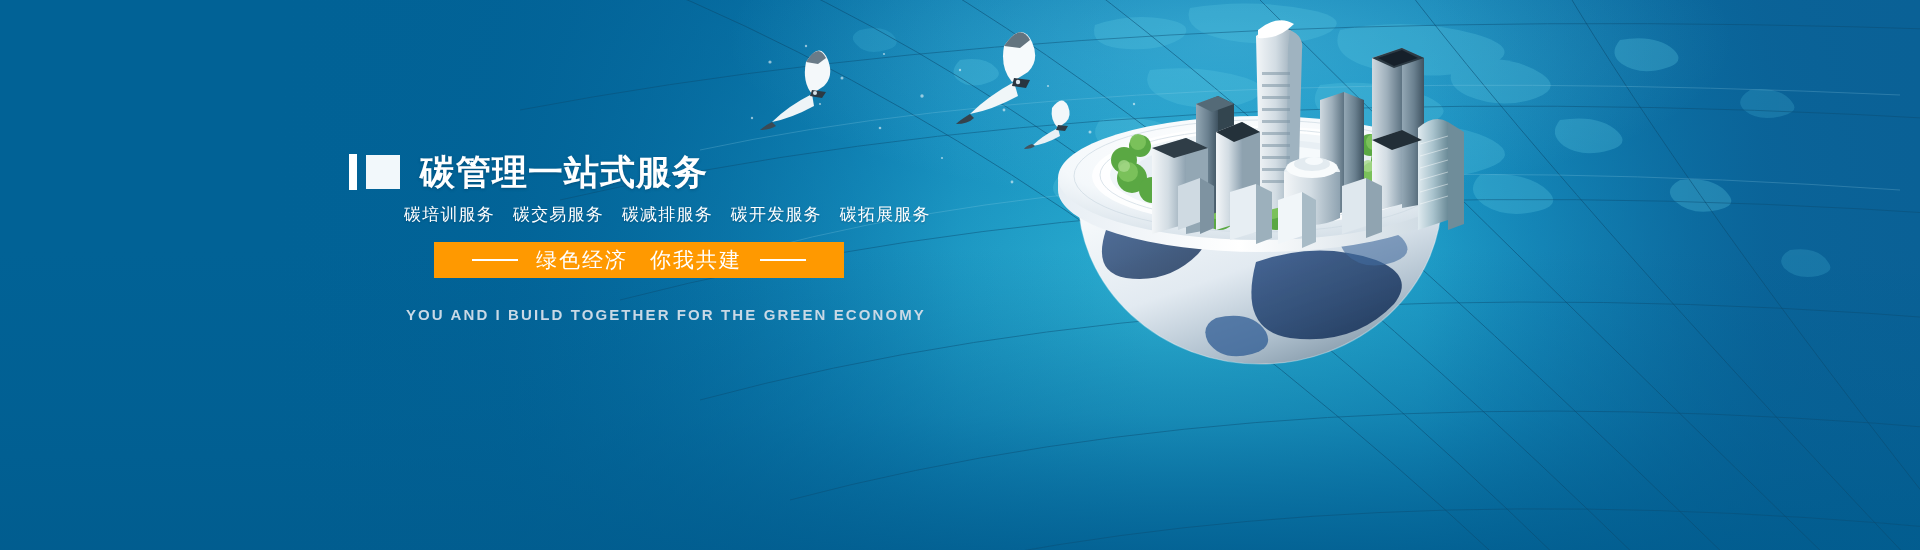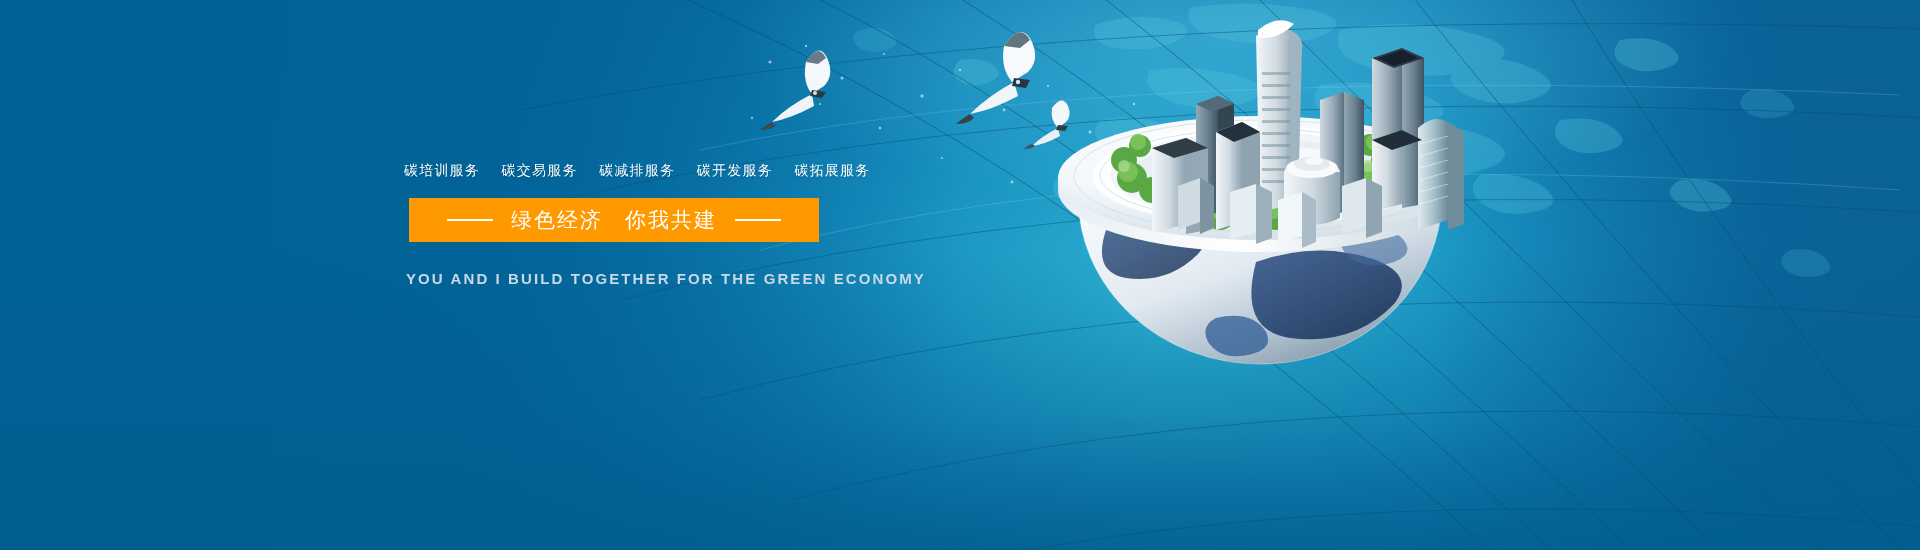--- a/index.html
+++ b/index.html
@@ -54,30 +54,29 @@
   .mark { display:flex; align-items:center; height:36px; }
   .mark .bar { width:8px; height:36px; background:#ffffff; }
   .mark .sq { width:34px; height:34px; background:#f2f8fb; margin-left:9px; }
   .title {
     margin-left:20px; color:#ffffff; font-size:35px; font-weight:bold;
     letter-spacing:1px; line-height:40px; white-space:nowrap;
     text-shadow:0 1px 3px rgba(0,40,70,0.35);
   }
 
   .subtitle {
-    margin-top:9px; margin-left:55px; color:#ffffff; font-size:14px;
+    margin-top:9px; margin-left:55px; color:#ffffff; font-size:17px;
     letter-spacing:1.2px; white-space:nowrap; line-height:24px;
     text-shadow:0 1px 2px rgba(0,40,70,0.3);
-    font-family:Liberation Mono, monospace;
   }
   .subtitle span { margin-right:12px; }
   .subtitle span:last-child { margin-right:0; }
 
   .orange-bar {
-    margin-top:15px; margin-left:60px; width:410px; height:44px;
+    margin-top:15px; margin-left:85px; width:410px; height:36px;
     background:#ff9900; display:flex; align-items:center; justify-content:center;
     gap:18px;
   }
   .orange-bar .dash { width:46px; height:2px; background:#ffffff; flex:none; }
   .orange-bar .slogan {
     color:#ffffff; font-size:21px; letter-spacing:2px; white-space:nowrap;
   }
   .orange-bar .slogan i { font-style:normal; margin-left:14px; }
 
   .english {
@@ -371,20 +370,27 @@
         <path d="M1052 108 q10 -14 16 -2 q4 10 -2 16 l-8 6 q-8 -8 -6 -20z" fill="#f2f7fa"></path>
         <path d="M1058 128 q-16 8 -26 18 q14 -2 28 -10 z" fill="#e9f1f5"></path>
         <path d="M1032 144 q-6 2 -8 5 q8 0 11 -3 z" fill="#44535e"></path>
         <path d="M1058 125 l10 1 l-3 5 l-9 -1 z" fill="#2f3c47"></path>
       </g>
     </svg>
   </div>
 
   <div id="copy">
 
+    <div class="title-row">
+      <div class="mark">
+        <div class="bar"></div>
+        <div class="sq"></div>
+      </div>
+      <div class="title">碳管理一站式服务</div>
+    </div>
 
     <div class="subtitle">
       <span>碳培训服务</span>
       <span>碳交易服务</span>
       <span>碳减排服务</span>
       <span>碳开发服务</span>
       <span>碳拓展服务</span>
     </div>
 
     <div class="orange-bar">

